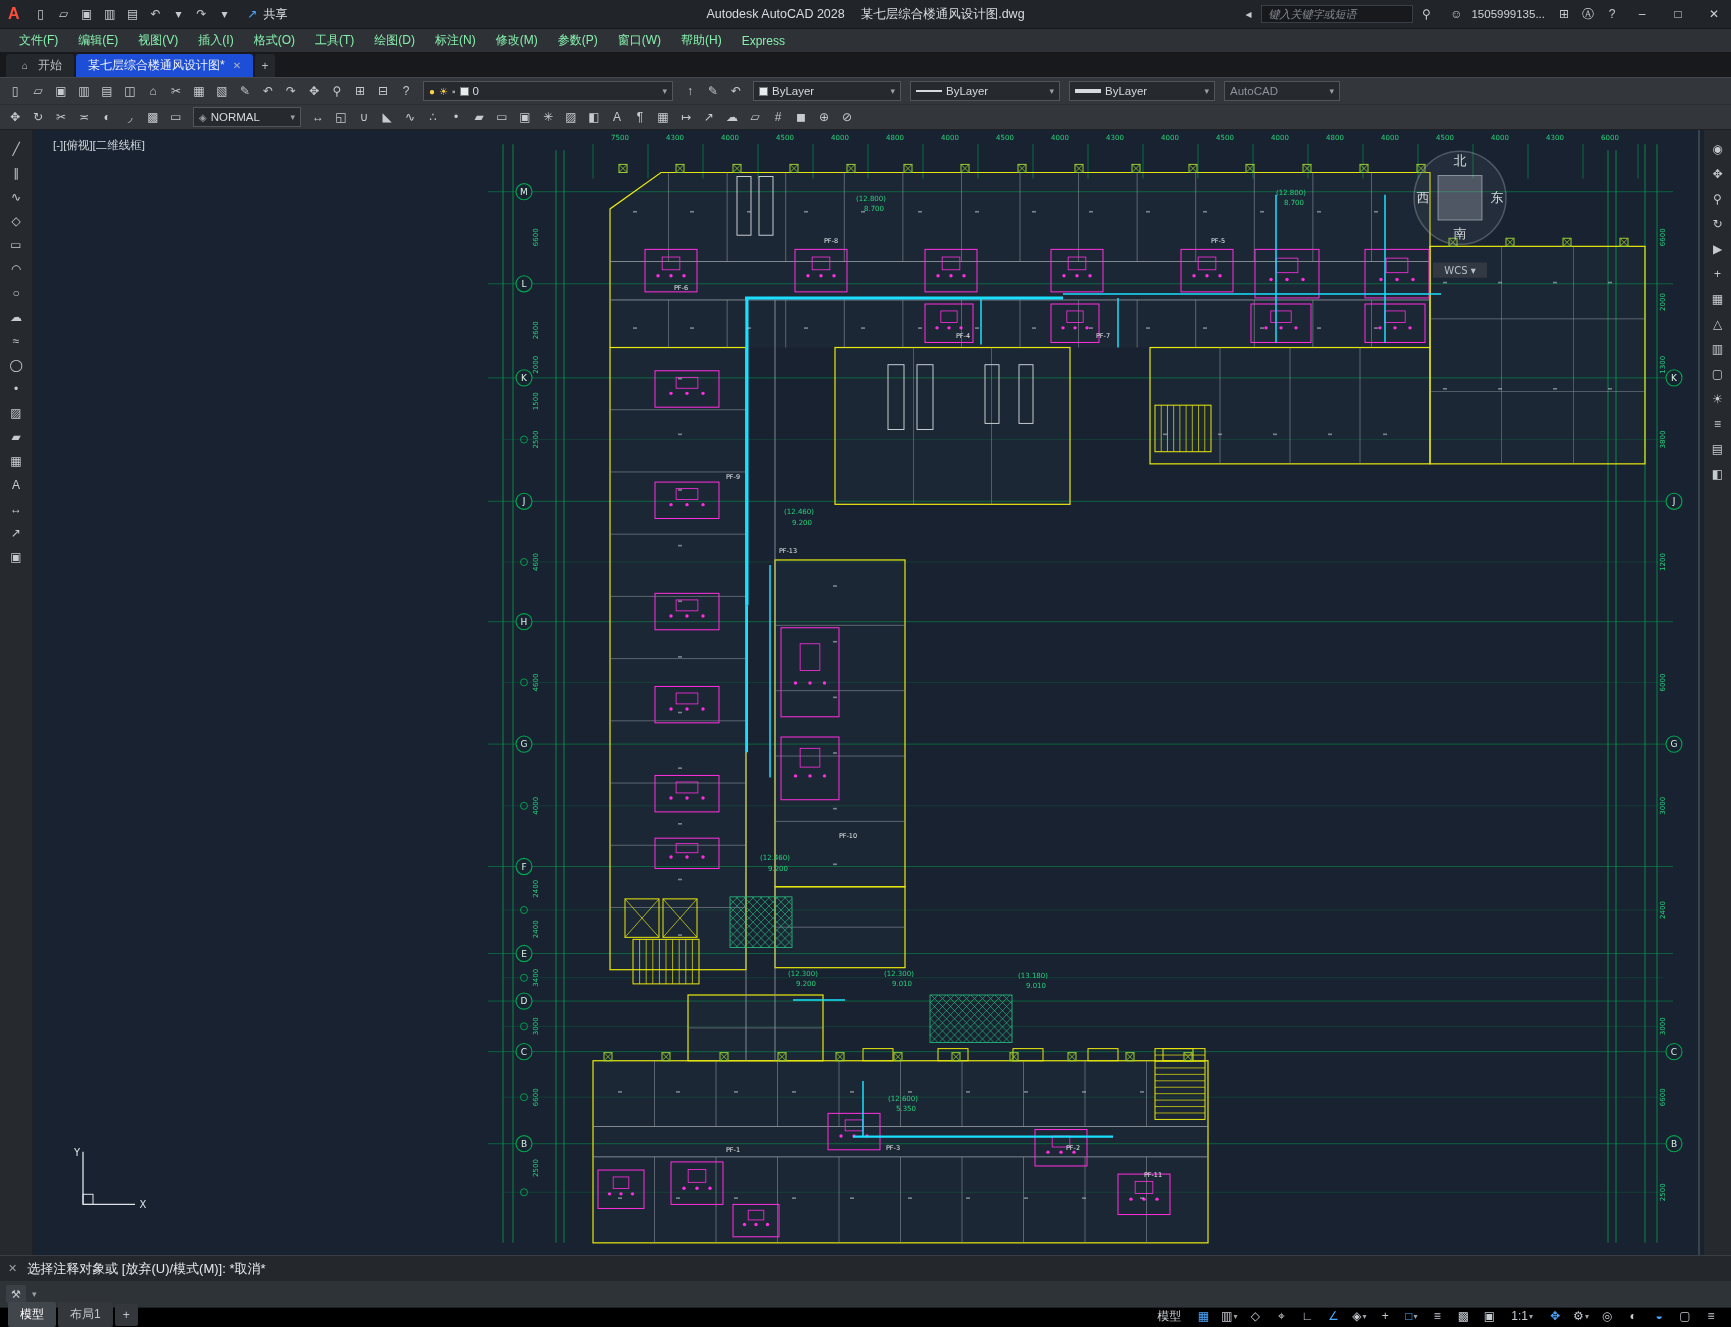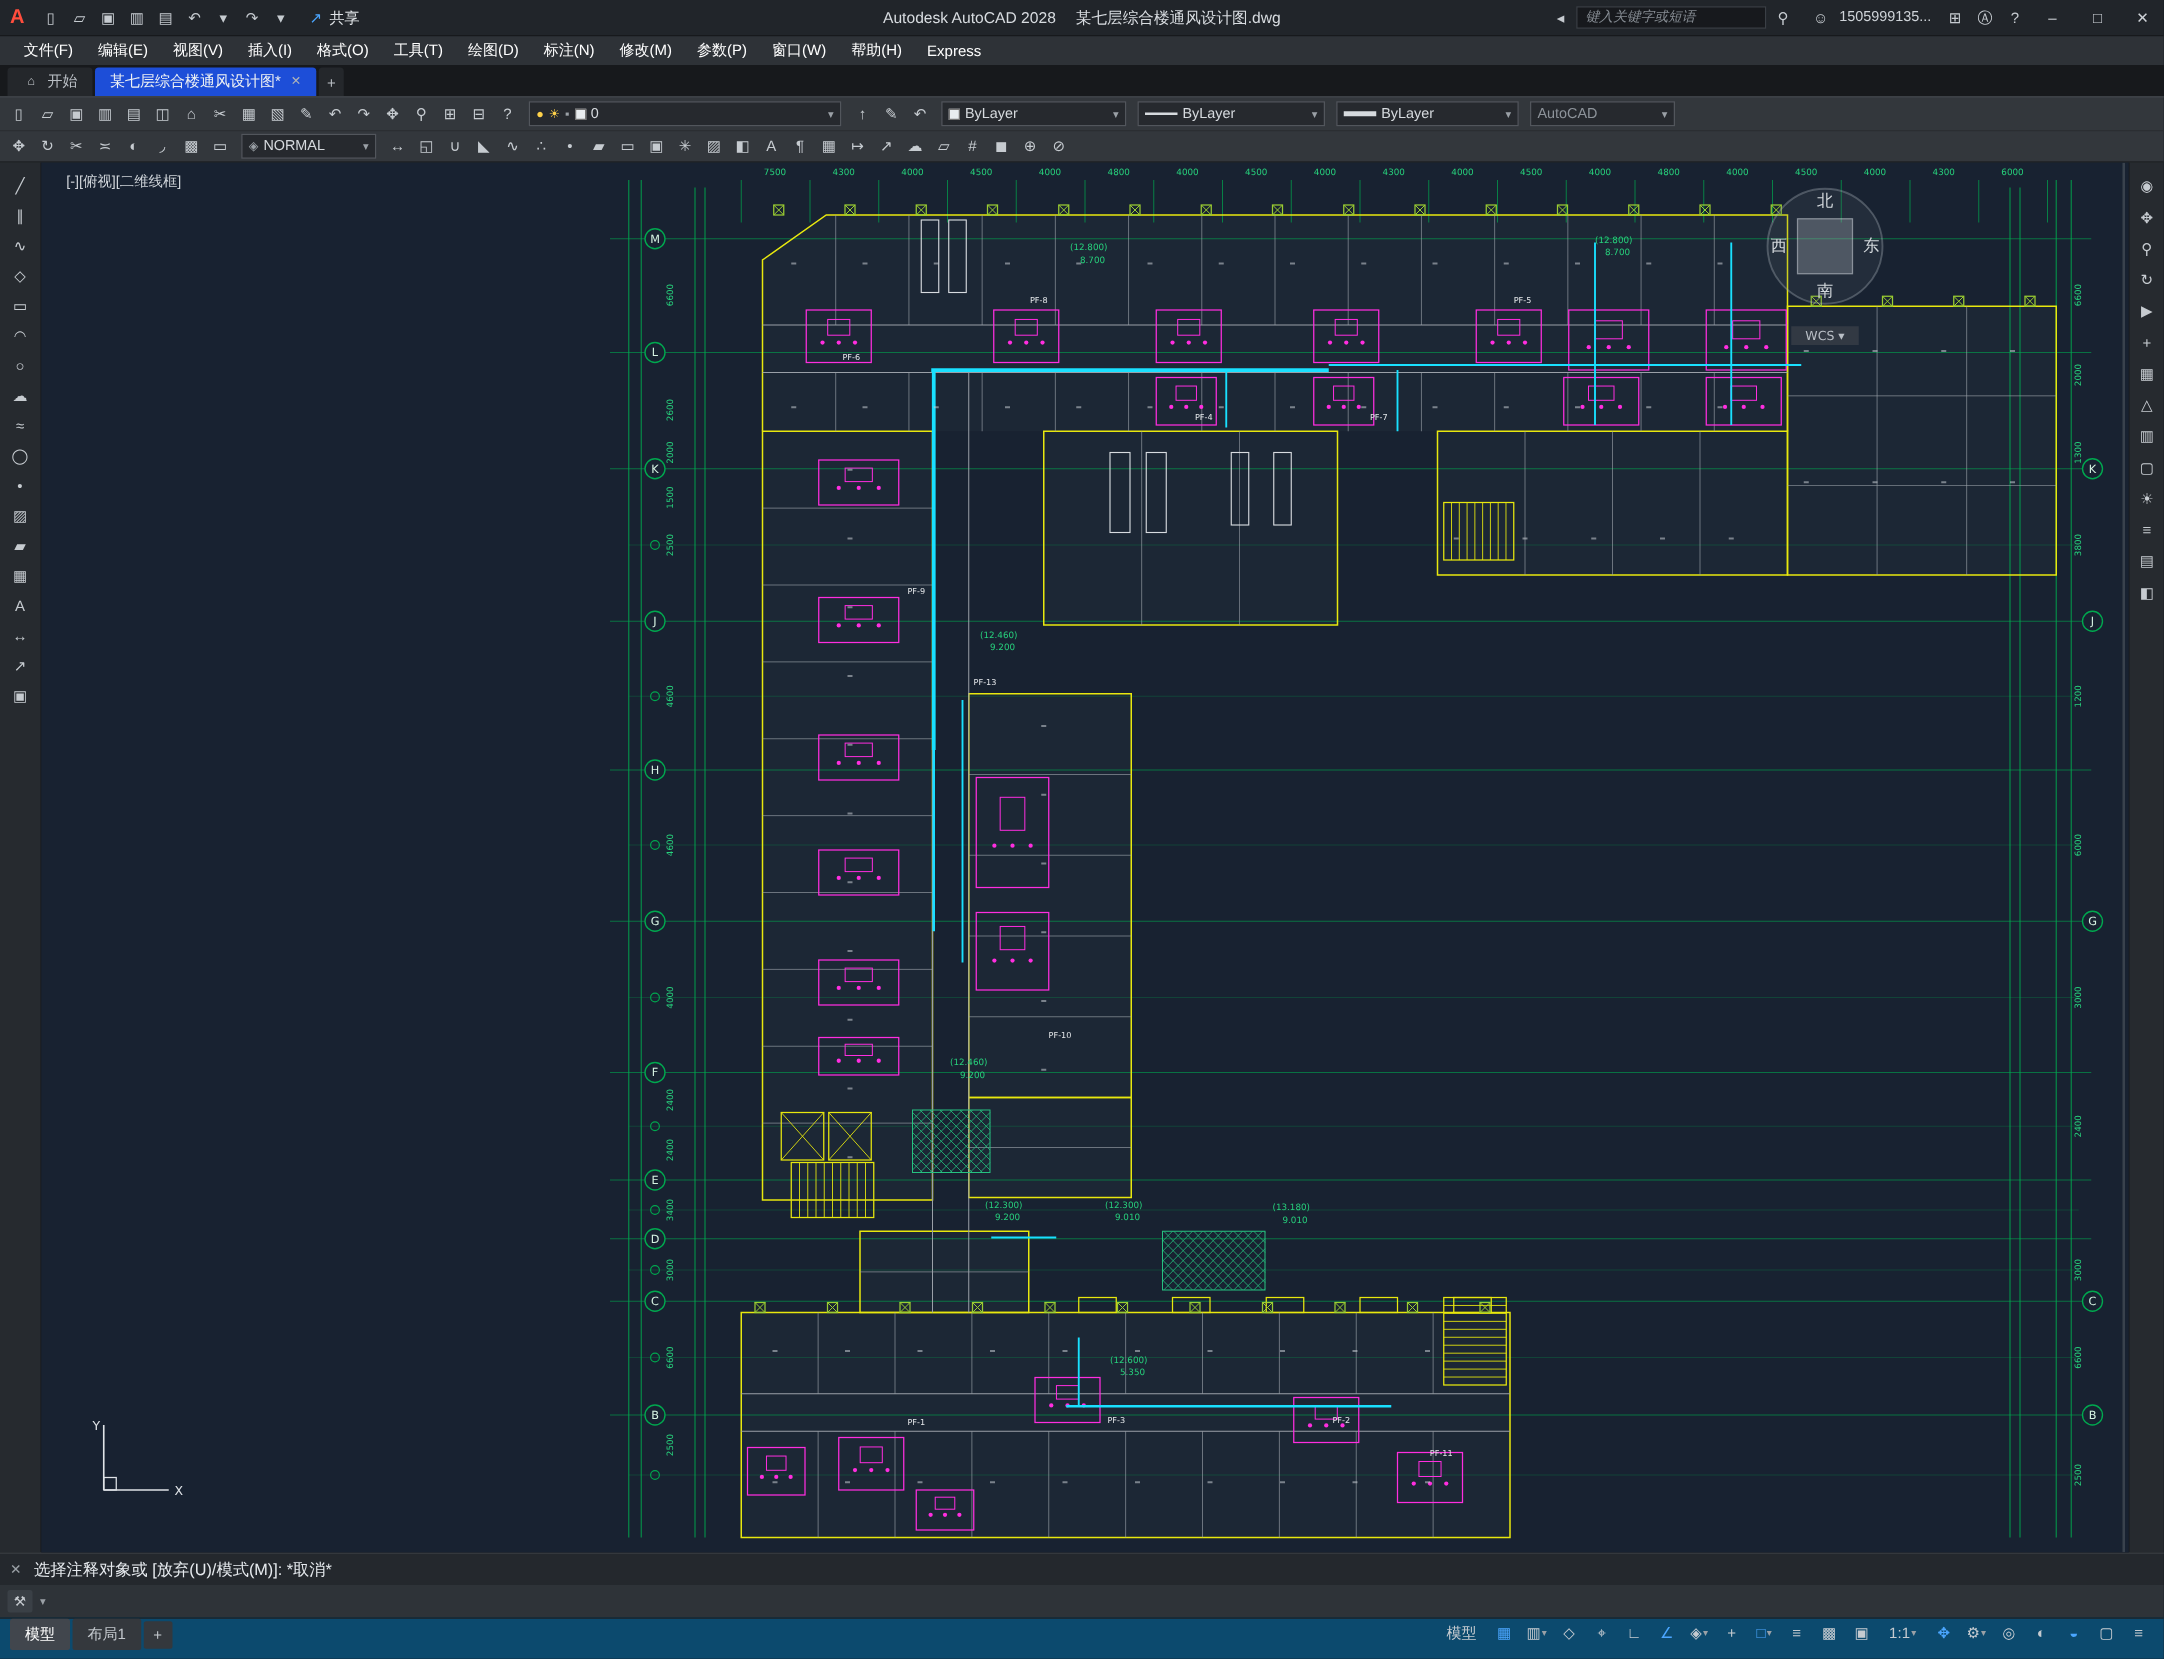--- a/index.html
+++ b/index.html
@@ -16,21 +16,21 @@
   .share .icon{width:14px;color:#4ba6ff}
   .title{position:absolute;left:50%;transform:translateX(-50%);white-space:nowrap;color:#d8dce0;font-size:12.5px}
   .title .doc{margin-left:16px}
   .tb-right{margin-left:auto;display:flex;align-items:center;gap:2px}
   .searchbox input{width:152px;height:18px;background:#17191d;border:1px solid #3a3f45;color:#cfd4d9;font-size:11px;padding:0 6px;outline:none}
   .searchbox input::placeholder{color:#868c93;font-style:italic}
   .account{display:flex;align-items:center;gap:4px;padding:0 6px;font-size:11.5px;color:#cfd4d9}
   .winbtn{width:34px;height:28px;display:inline-flex;align-items:center;justify-content:center;color:#cfd3d8;font-size:12px}
 
   .menubar{height:24px;background:#2e3237;display:flex;align-items:center;padding-left:10px;gap:2px;border-top:1px solid #17191c;flex:none}
-  .menu-item{padding:2px 9px;font-size:12px;color:#ffffff;border-radius:2px}
+  .menu-item{padding:2px 9px;font-size:12px;color:#86efac;border-radius:2px}
 
   .filetabs{height:25px;background:#17191c;display:flex;align-items:flex-end;padding-left:6px;gap:2px;flex:none}
   .ftab{height:23px;display:flex;align-items:center;gap:6px;padding:0 12px;font-size:12px;color:#b9bec4;background:#24272b;border-radius:3px 3px 0 0}
   .ftab.active{background:#1d4ed8;color:#eef1f3}
   .ftab.plus{width:20px;justify-content:center;padding:0}
   .ftab .icon{width:14px;height:14px;font-size:10px}
   .tclose{color:#aeb3b8;font-size:10px;margin-left:2px}
 
   .ribbon{background:#33373c;display:flex;align-items:center;padding:0 4px;gap:3px;flex:none}
   .r1{height:27px;border-top:1px solid #43474c}
@@ -57,21 +57,21 @@
 
   .cmdpanel{height:52px;display:flex;flex-direction:column;flex:none}
   .cmdhist{height:26px;background:#24282d;display:flex;align-items:center;gap:10px;padding:0 8px;color:#e6eaee;font-size:13px;border-top:1px solid #3a3e43}
   .cmdclose{color:#9aa0a6;font-size:11px}
   .cmdinput{height:26px;background:#2e3338;display:flex;align-items:center;gap:6px;padding:0 6px}
   .cmdicon{width:20px;height:18px;background:#3a4046;display:inline-flex;align-items:center;justify-content:center;font-size:11px;color:#c6cbd0;border-radius:2px}
   .cmddd{color:#9aa0a6;font-size:9px}
   .cmdinput input{flex:1;background:transparent;border:none;outline:none;color:#cfd4d9;font-size:12.5px}
   .cmdinput input::placeholder{color:#8a9097;font-style:italic}
 
-  .statusbar{height:33px;background:#0c4a6e;display:flex;align-items:flex-start;padding:0 8px;border-top:1px solid #1d2024;flex:none}
+  .statusbar{height:20px;background:#000000;display:flex;align-items:flex-end;padding:0 8px;border-top:1px solid #1d2024;flex:none}
   .sbleft{display:flex;gap:2px;align-items:center}
   .ltab{padding:4px 12px;font-size:12px;color:#c2c7cc;background:#34383d;border-radius:2px}
   .ltab.active{background:#41464d;color:#fff}
   .ltab.plus{padding:4px 8px}
   .sbright{margin-left:auto;display:flex;align-items:center;gap:2px}
   .sbright .icon{width:24px;height:22px}
   .sbright .icon.active{color:#4ba6ff}
   .sbright .icon.txt{width:auto;padding:0 8px;font-size:12px}
 </style>
 </head>

